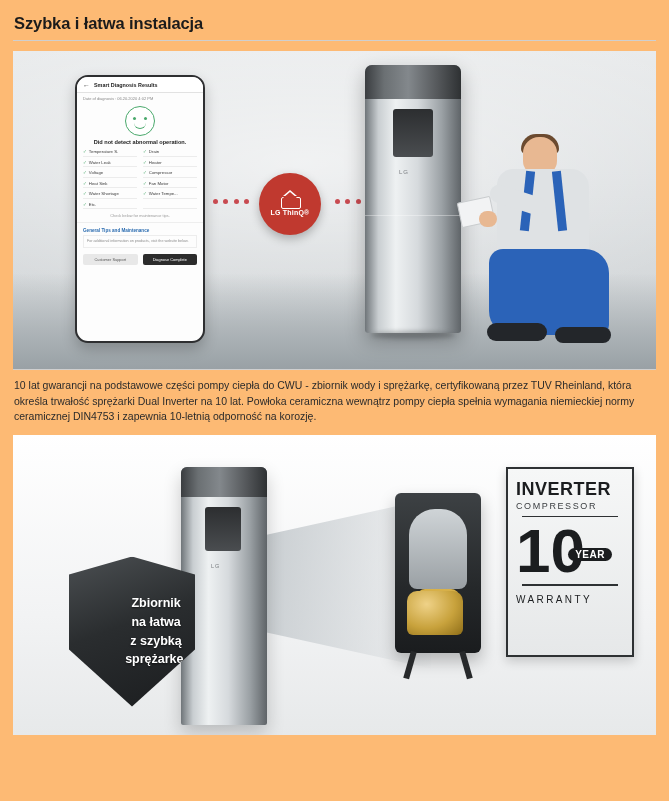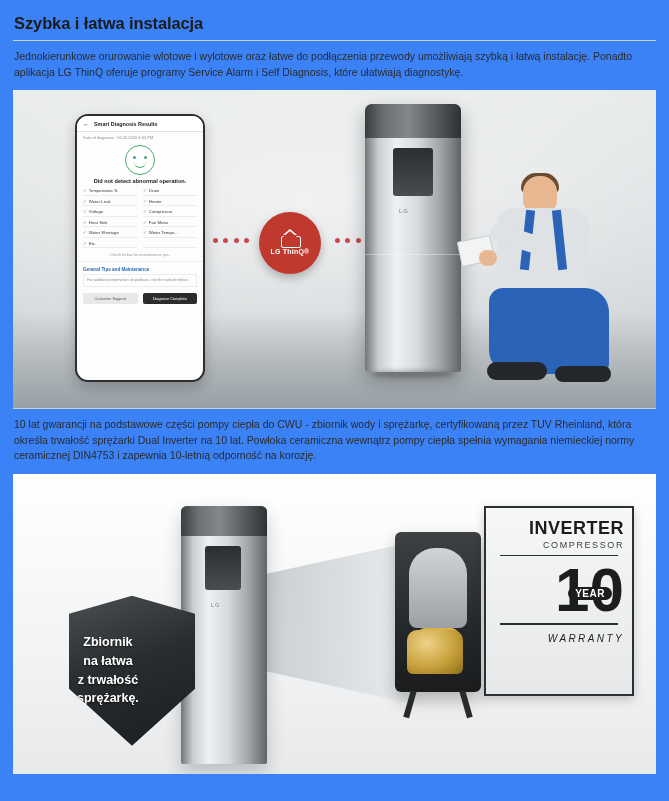--- a/index.html
+++ b/index.html
@@ -6,21 +6,21 @@
   html, body {
     margin: 0; padding: 0;
     background: #ffffff;
     font-family: "Liberation Sans", sans-serif;
   }
   .page {
     width: 669px;
     height: 801px;
     position: relative;
     overflow: hidden;
-    background: #3b82f6;
+    background: #fdba74;
   }
   .title {
     font-size: 16.5px;
     font-weight: bold;
     color: #1b1b1b;
     letter-spacing: -0.1px;
     padding: 14px 14px 7px 14px;
   }
   .rule {
     height: 1px;
@@ -203,21 +203,21 @@
   .unit2 .top { position:absolute; left:0; right:0; top:0; height:30px;
     background: linear-gradient(90deg,#3a3d40 0%,#6b7073 20%,#83888c 45%,#56595c 75%,#2e3133 100%); border-radius:6px 6px 0 0; }
   .unit2 .panel { position:absolute; left:24px; top:40px; width:36px; height:44px; background:linear-gradient(180deg,#2c2e30,#4a4d50); border-radius:3px; }
   .unit2 .logo { position:absolute; left:30px; top:96px; font-size:5.5px; color:#7b7f82; letter-spacing:1px; }
   .shield {
     position:absolute; left:56px; top:122px;
     width:126px; height:150px;
     background: linear-gradient(160deg,#4b4f52 0%, #2a2d2f 45%, #1b1d1f 100%);
     clip-path: polygon(50% 0%, 100% 12%, 100% 62%, 50% 100%, 0% 62%, 0% 12%);
     box-shadow: 0 6px 16px rgba(0,0,0,.3);
-    display:flex; align-items:center; justify-content:flex-start;
+    display:flex; align-items:center; justify-content:flex-end;
   }
   .shield .inner {
     text-align:center; color:#ffffff;
     font-size:12.5px; font-weight:bold; line-height:1.5;
     padding: 0 8px;
     text-shadow: 0 1px 2px rgba(0,0,0,.6);
   }
   .beam {
     position:absolute; left:248px; top:64px; width:170px; height:170px;
     background: linear-gradient(100deg, rgba(190,196,200,.85), rgba(228,231,233,.15));
@@ -247,49 +247,48 @@
   }
   .compressor .legs:before { left:6px; transform: rotate(16deg); }
   .compressor .legs:after { right:6px; transform: rotate(-16deg); }
   .brass {
     position:absolute; left:394px; top:156px; width:56px; height:44px;
     background: radial-gradient(ellipse at 35% 30%, #efd288, #c8a23c 55%, #8e6d18 100%);
     border-radius: 10px 10px 6px 6px;
   }
   .badge {
     position:absolute; right:22px; top:32px;
-    width:150px; height:190px;
+    width:128px; height:190px;
     background: linear-gradient(180deg,#f6f7f7,#e6e8e9);
     border: 2px solid #2e3133;
     box-shadow: 0 4px 10px rgba(0,0,0,.18);
     padding: 10px 8px;
-    text-align:right;
+    text-align:left;
   }
   .badge .b1 { font-size:18px; font-weight:bold; letter-spacing:.5px; color:#1b1d1f; }
   .badge .b2 { font-size:9px; letter-spacing:1.6px; color:#3a3d40; margin-top:1px; }
   .badge .hr { height:1.5px; background:#2e3133; margin:5px 6px; }
   .badge .ten {
     font-size:62px; font-weight:bold; color:#1b1d1f; line-height:.92;
     position:relative; margin-top:2px;
   }
   .badge .year {
     position:absolute; right:12px; top:26px;
     font-size:10px; font-weight:bold; color:#fff;
     background:#1b1d1f; border-radius:10px; padding:2px 7px; letter-spacing:.5px;
   }
-  .badge .b4 { font-size:10px; letter-spacing:2.4px; color:#1b1d1f; margin-top:8px;font-style:italic; }
+  .badge .b4 { font-size:10px; letter-spacing:2.4px; color:#1b1d1f; margin-top:8px; }
 </style>
 </head>
 <body>
 
 <div class="page">
 
   <div class="title">Szybka i łatwa instalacja</div>
   <div class="rule"></div>
-  <div class="para">Jednokierunkowe orurowanie wlotowe i wylotowe oraz łatwe do podłączenia przewody umożliwiają szybką i łatwą instalację. Ponadto aplikacja LG ThinQ oferuje programy Service Alarm i Self Diagnosis, które ułatwiają diagnostykę.</div>
 
   <div class="hero">
     <div class="vignette"></div>
     <div class="floor"></div>
 
     <div class="phone">
       <div class="phone-head">
         <span class="back">←</span>
         <span class="ttl">Smart Diagnosis Results</span>
       </div>
@@ -417,21 +416,21 @@
     <div class="unit2">
       <div class="top"></div>
       <div class="panel"></div>
       <div class="logo">LG</div>
     </div>
 
     <div class="shield">
       <div class="inner">
         <div>Zbiornik</div>
         <div>na łatwa</div>
-        <div>z trwałość</div>
+        <div>z szybką</div>
         <div>sprężarkę.</div>
       </div>
     </div>
 
     <div class="compressor">
       <div class="cut"></div>
       <div class="coil"></div>
       <div class="legs"></div>
     </div>
     <div class="brass"></div>

